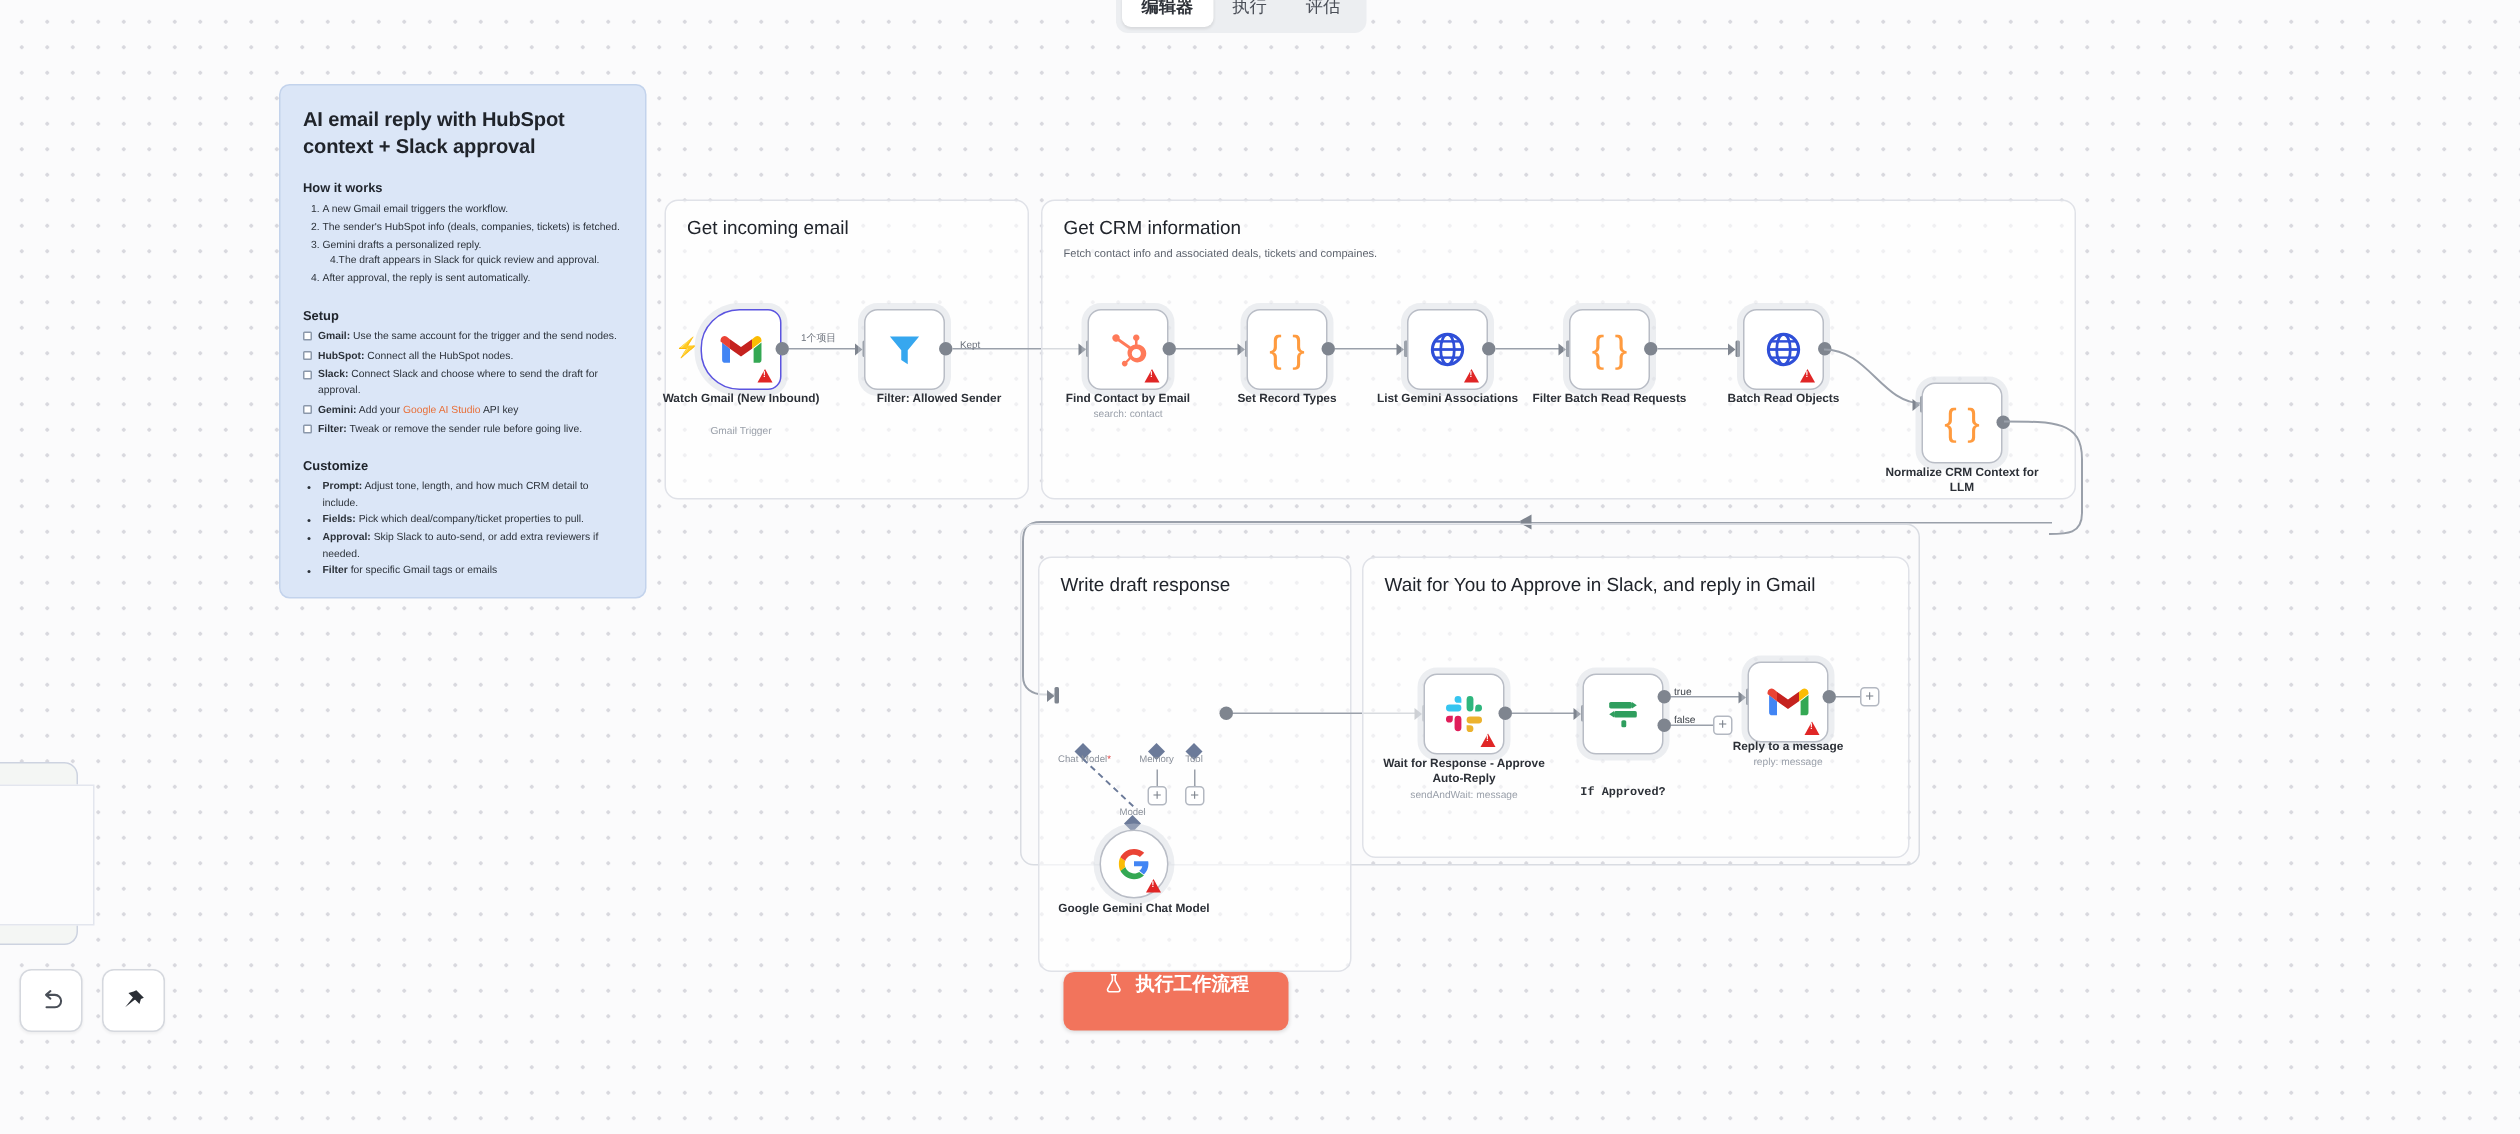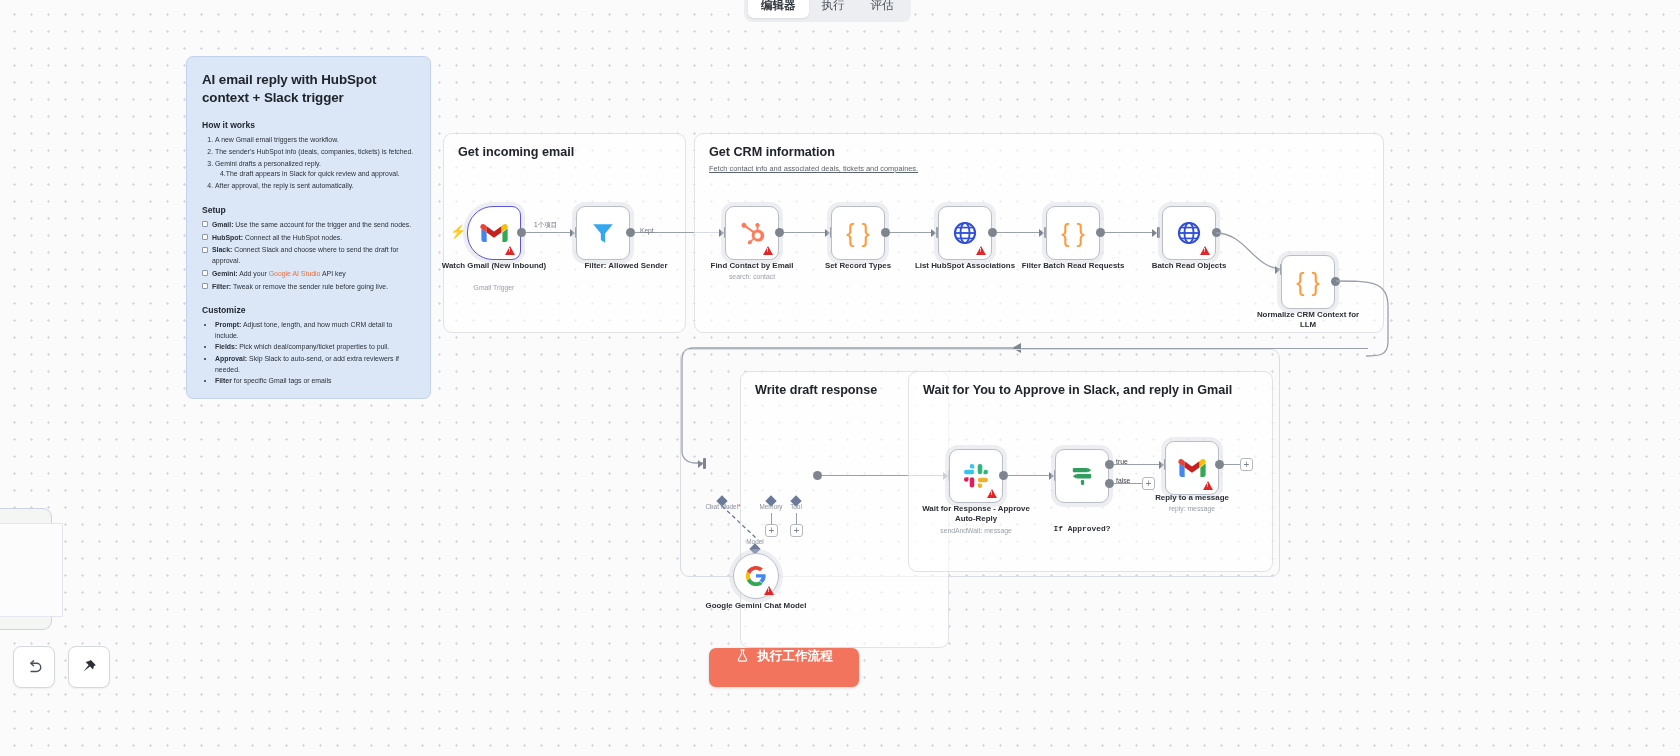--- a/index.html
+++ b/index.html
@@ -57,31 +57,31 @@
   .link { color: #e8703a; }
   #sticky ul li { list-style: disc; }
 
   
   .group {
     position: absolute; border: 1px solid #e0e2e8;
     border-radius: 9px; background: rgba(255,255,255,.62);
   }
   .group > .gtitle {
     position: absolute; left: 14px; top: 11px;
-    font-size: 12.6px; font-weight: 700; color: #20242b; white-space: nowrap;
+    font-size: 12.6px; font-weight: 400; color: #20242b; white-space: nowrap;
   }
   .group > .gsub {
     position: absolute; left: 14px; top: 30px;
-    font-size: 7.4px; color: #5d636d; white-space: nowrap; text-decoration: underline;
+    font-size: 7.4px; color: #5d636d; white-space: nowrap;
   }
   #grp-incoming { left: 443px; top: 133px; width: 243px; height: 200px; }
   #grp-crm      { left: 694px; top: 133px; width: 690px; height: 200px; }
   #grp-outer    { left: 680px; top: 349px; width: 600px; height: 228px;
                   background: transparent; border-color: #d9dce2; }
-  #grp-draft    { left: 692px; top: 371px; width: 209px; height: 277px; margin-left: 48px; }
+  #grp-draft    { left: 692px; top: 371px; width: 209px; height: 277px; }
   #grp-wait     { left: 908px; top: 371px; width: 365px; height: 201px; }
 
   
   .node {
     position: absolute;
     width: 54px; height: 54px;
     background: #ffffff;
     border: 1.2px solid #b9bdc6;
     border-radius: 9px;
     display: flex; align-items: center; justify-content: center;
@@ -177,21 +177,21 @@
 
 <div id="canvas">
 
   <div id="tabbar">
     <div class="tab active">编辑器</div>
     <div class="tab">执行</div>
     <div class="tab">评估</div>
   </div>
 
   <div id="sticky">
-    <h1>AI email reply with HubSpot context + Slack trigger</h1>
+    <h1>AI email reply with HubSpot context + Slack approval</h1>
     <h2>How it works</h2>
     <ol>
       <li>A new Gmail email triggers the workflow.</li>
       <li>The sender's HubSpot info (deals, companies, tickets) is fetched.</li>
       <li>
         <span>Gemini drafts a personalized reply.</span>
         <span class="sub">4.The draft appears in Slack for quick review and approval.</span>
       </li>
       <li>After approval, the reply is sent automatically.</li>
     </ol>
@@ -291,21 +291,21 @@
   <div class="node" style="left:938px; top:206px;">
     <svg width="26" height="26" viewBox="0 0 24 24">
       <circle cx="12" cy="12" r="9.3" fill="none" stroke="#2f4fd8" stroke-width="1.9"></circle>
       <ellipse cx="12" cy="12" rx="4.2" ry="9.3" fill="none" stroke="#2f4fd8" stroke-width="1.7"></ellipse>
       <line x1="2.8" y1="12" x2="21.2" y2="12" stroke="#2f4fd8" stroke-width="1.7"></line>
       <line x1="4.3" y1="7" x2="19.7" y2="7" stroke="#2f4fd8" stroke-width="1.5"></line>
       <line x1="4.3" y1="17" x2="19.7" y2="17" stroke="#2f4fd8" stroke-width="1.5"></line>
     </svg>
     <div class="warn"></div>
   </div>
-  <div class="nlabel" style="left:905px; top:261px;">List HubSpot Associations</div>
+  <div class="nlabel" style="left:905px; top:261px;">List Gemini Associations</div>
   <div class="dot" style="left:988px; top:228px;"></div>
   <div class="wire" style="left:997px; top:232px; width:43px;"></div>
   <div class="inport" style="left:1039px; top:227px;"></div>
 
   <div class="node" style="left:1046px; top:206px;">
     <span style="font-size:25px;color:#ff9b3f;line-height:1;">{&nbsp;}</span>
   </div>
   <div class="nlabel" style="left:1013px; top:261px;">Filter Batch Read Requests</div>
   <div class="dot" style="left:1096px; top:228px;"></div>
   <div class="wire" style="left:1105px; top:232px; width:48px;"></div>

